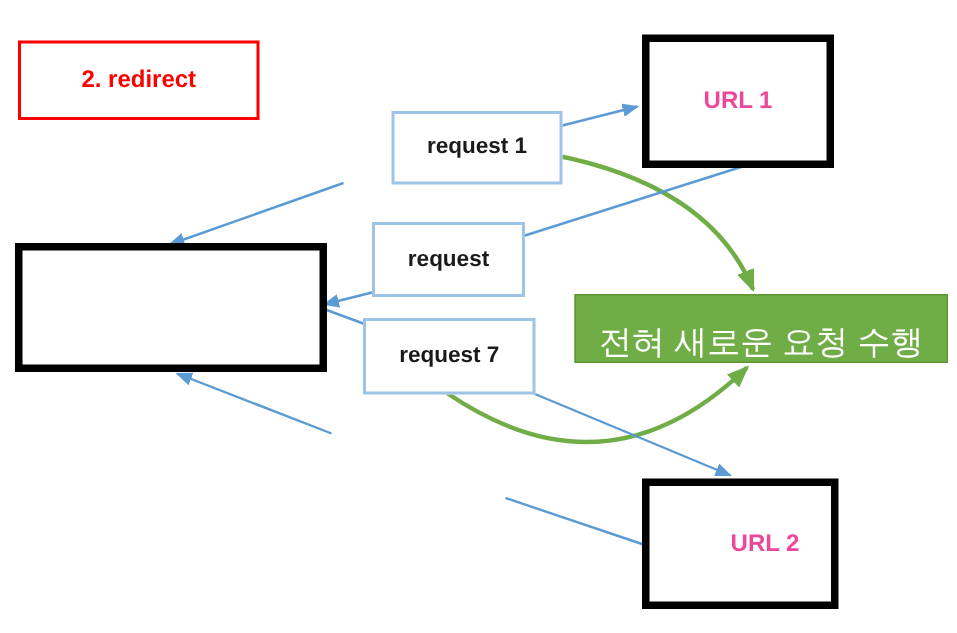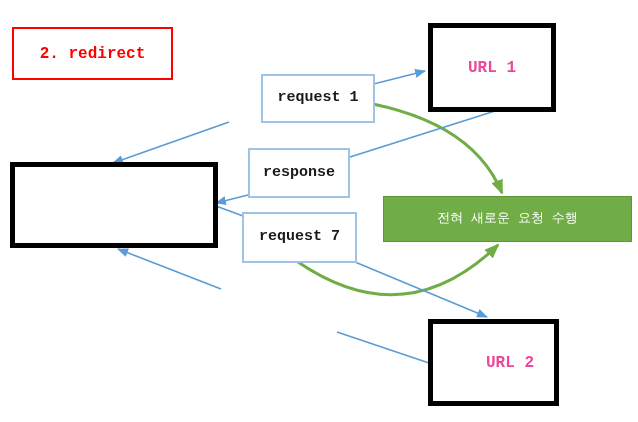--- a/index.html
+++ b/index.html
@@ -1,21 +1,21 @@
 <!DOCTYPE html>
 <html style="--arrow-blue: #5B9BD5; --box-border-blue: #9DC3E6; --green-fill: #70AD47; --green-border: #5E9632; --red: #FF0000; --black: #000000; --background: #FFFFFF;"><head>
 <meta charset="utf-8">
 <style>
   html, body { margin: 0; padding: 0; background: #fff; }
   .canvas {
     position: relative;
     width: 638px;
     height: 422px;
     background: var(--background, #ffffff);
-    font-family: Liberation Mono, monospace;
+    font-family: Liberation Sans, sans-serif;
     overflow: hidden;
   }
   .canvas svg.edges {
     position: absolute;
     left: 0; top: 0;
     width: 638px; height: 422px;
     z-index: 1;
   }
   .box {
     position: absolute;
@@ -45,22 +45,23 @@
   .title-red {
     border: 2px solid var(--red, #FF0000);
     color: var(--red, #FF0000);
     font-weight: bold;
     font-size: 16px;
   }
   .action-green {
     background: var(--green-fill, #70AD47);
     border: 1px solid var(--green-border, #5E9632);
     color: #ffffff;
-    font-size: 13px;
+    font-size: 22px;
     font-weight: normal;
+    justify-content: flex-end;
   }
   .edge-blue  { stroke: var(--arrow-blue, #5B9BD5); stroke-width: 1.6; fill: none; }
   .edge-green { stroke: var(--green-fill, #70AD47); stroke-width: 3;   fill: none; }
   .mk-blue  { fill: var(--arrow-blue, #5B9BD5); }
   .mk-green { fill: var(--green-fill, #70AD47); }
 </style>
 </head>
 <body>
 
 <div class="canvas">
@@ -105,21 +106,21 @@
 
   <div class="box action-green" style="left:383px; top:196px; width:249px; height:46px;">
     <span>전혀 새로운 요청 수행</span>
   </div>
 
   <div class="box label-blue" style="left:228px; top:74px; width:114px; height:49px;margin-left:33px;">
     <span>request 1</span>
   </div>
 
   <div class="box label-blue" style="left:248px; top:148px; width:102px; height:50px;">
-    <span>response</span>
+    <span>request</span>
   </div>
 
   <div class="box label-blue" style="left:242px; top:212px; width:115px; height:51px;">
     <span>request 7</span>
   </div>
 
 
 </div>
 
 </body></html>

